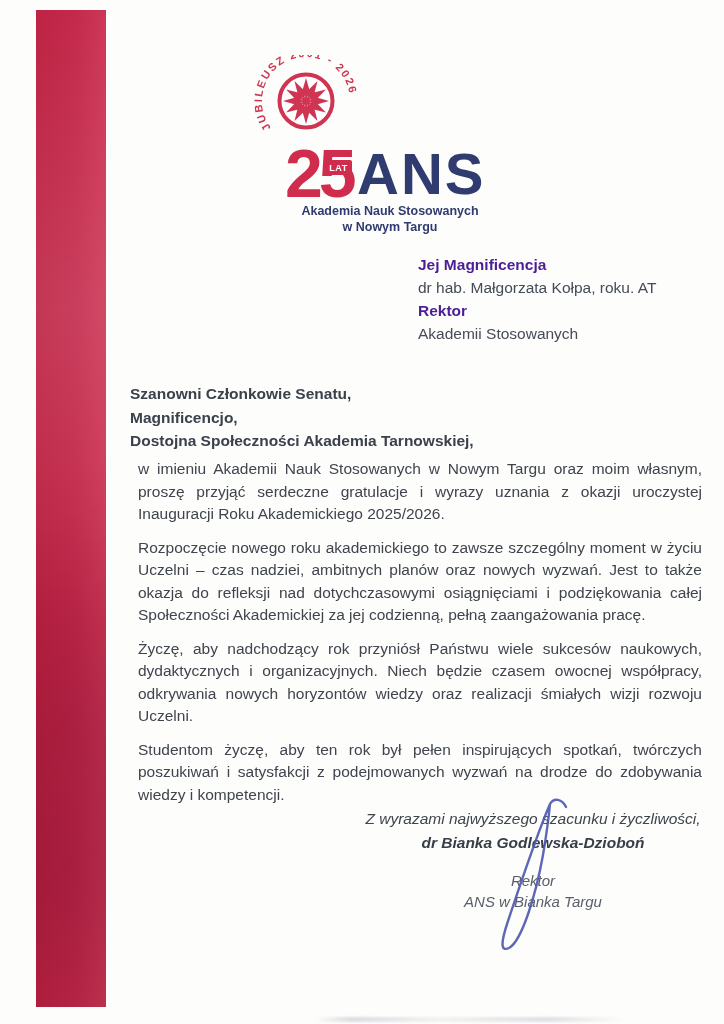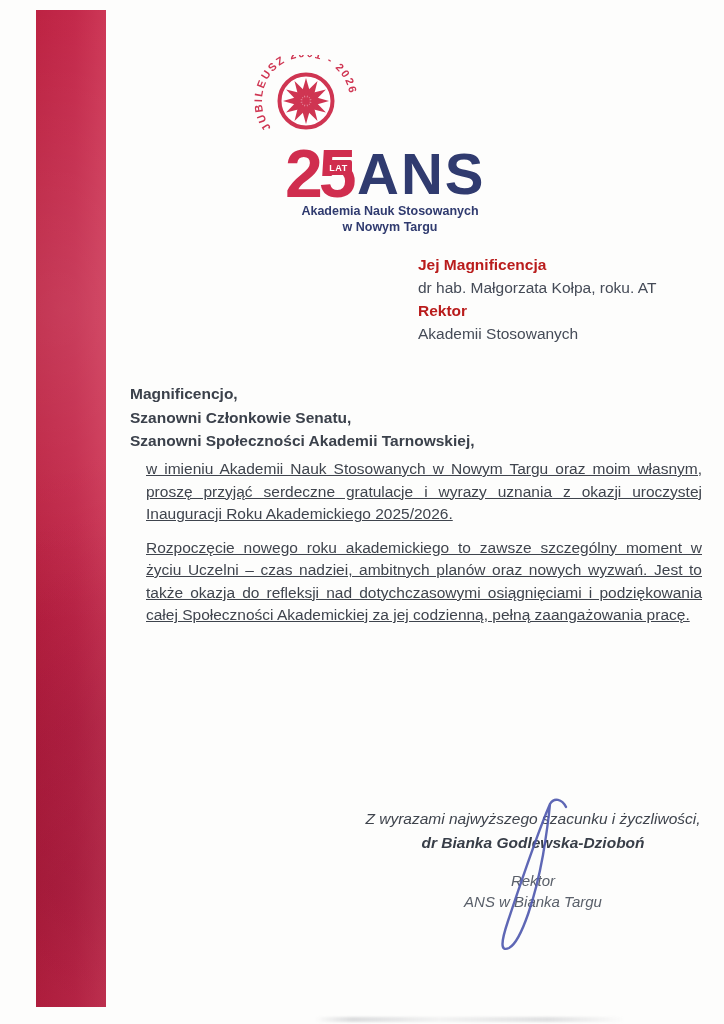--- a/index.html
+++ b/index.html
@@ -23,26 +23,26 @@
   
   .logo{position:absolute;left:253px;top:55px;width:250px;height:185px;}
   .logo svg{display:block;width:250px;height:185px;}
   .arc-text{font-size:11px;font-weight:bold;letter-spacing:1.8px;fill:#cf3552;}
   .num25{font-size:68px;font-weight:bold;letter-spacing:-4px;fill:#d02d4e;}
   .ans{font-size:58px;font-weight:bold;letter-spacing:2px;fill:#303b6f;}
   .lat{font-size:9px;font-weight:bold;letter-spacing:.5px;fill:#ffffff;text-anchor:middle;}
   .subtitle{font-size:12.5px;font-weight:bold;fill:#303b6f;text-anchor:middle;}
   
   .recipient{position:absolute;left:418px;top:253px;font-size:15.5px;line-height:23px;color:#454b57;}
-  .recipient .b{font-weight:bold;color:#b91c1c;}
+  .recipient .b{font-weight:bold;color:#4c1d95;}
   
   .salutation{position:absolute;left:130px;top:382px;font-size:15.5px;line-height:23.5px;font-weight:bold;color:#3b414b;}
   
   .letter-body{position:absolute;left:130px;top:458px;width:572px;font-size:15.5px;line-height:22.5px;text-align:justify;color:#3f444d;}
-  .letter-body p{margin:0 0 11px 16px;text-decoration:underline;}
+  .letter-body p{margin:0 0 11px 8px;}
   
   .closing{position:absolute;left:363px;top:808px;width:340px;text-align:center;font-size:15.5px;line-height:21px;color:#3f444d;font-style:italic;}
   .closing .name{font-weight:bold;color:#383e48;margin-top:3px;}
   .closing .spacer{height:17px;}
   .closing .muted{color:#5a606a;font-size:15px;}
   
   .signature{position:absolute;left:480px;top:795px;width:100px;height:160px;z-index:5;}
   
   .bottom-artifact{
     position:absolute;left:315px;top:1017px;width:310px;height:5px;
@@ -101,28 +101,30 @@
   </div>
 
   <div class="recipient">
     <div class="b">Jej Magnificencja</div>
     <div>dr hab. Małgorzata Kołpa, roku. AT</div>
     <div class="b">Rektor</div>
     <div>Akademii Stosowanych</div>
   </div>
 
   <div class="salutation">
+    <div>Szanowni Członkowie Senatu,</div>
     <div>Magnificencjo,</div>
-    <div>Szanowni Członkowie Senatu,</div>
-    <div>Szanowni Społeczności Akademii Tarnowskiej,</div>
+    <div>Dostojna Społeczności Akademia Tarnowskiej,</div>
   </div>
 
   <div class="letter-body">
     <p>w imieniu Akademii Nauk Stosowanych w Nowym Targu oraz moim własnym, proszę przyjąć serdeczne gratulacje i wyrazy uznania z okazji uroczystej Inauguracji Roku Akademickiego 2025/2026.</p>
     <p>Rozpoczęcie nowego roku akademickiego to zawsze szczególny moment w życiu Uczelni – czas nadziei, ambitnych planów oraz nowych wyzwań. Jest to także okazja do refleksji nad dotychczasowymi osiągnięciami i podziękowania całej Społeczności Akademickiej za jej codzienną, pełną zaangażowania pracę.</p>
+    <p>Życzę, aby nadchodzący rok przyniósł Państwu wiele sukcesów naukowych, dydaktycznych i organizacyjnych. Niech będzie czasem owocnej współpracy, odkrywania nowych horyzontów wiedzy oraz realizacji śmiałych wizji rozwoju Uczelni.</p>
+    <p>Studentom życzę, aby ten rok był pełen inspirujących spotkań, twórczych poszukiwań i satysfakcji z podejmowanych wyzwań na drodze do zdobywania wiedzy i kompetencji.</p>
   </div>
 
   <div class="closing">
     <div>Z wyrazami najwyższego szacunku i życzliwości,</div>
     <div class="name">dr Bianka Godlewska-Dzioboń</div>
     <div class="spacer"></div>
     <div class="muted">Rektor</div>
     <div class="muted">ANS w Bianka Targu</div>
   </div>
 

